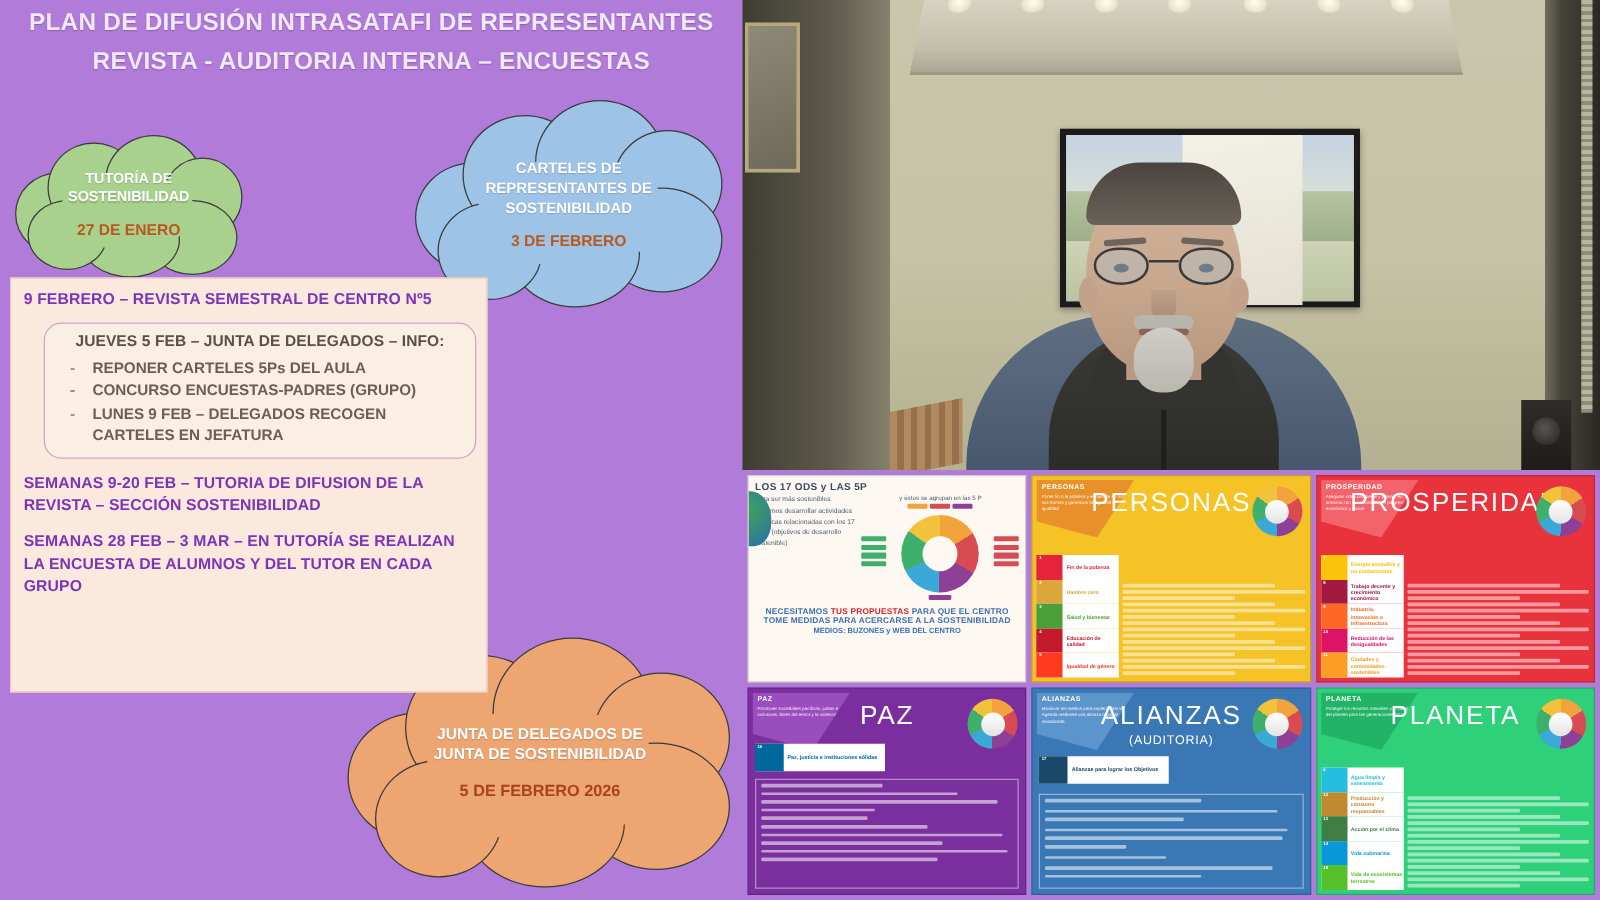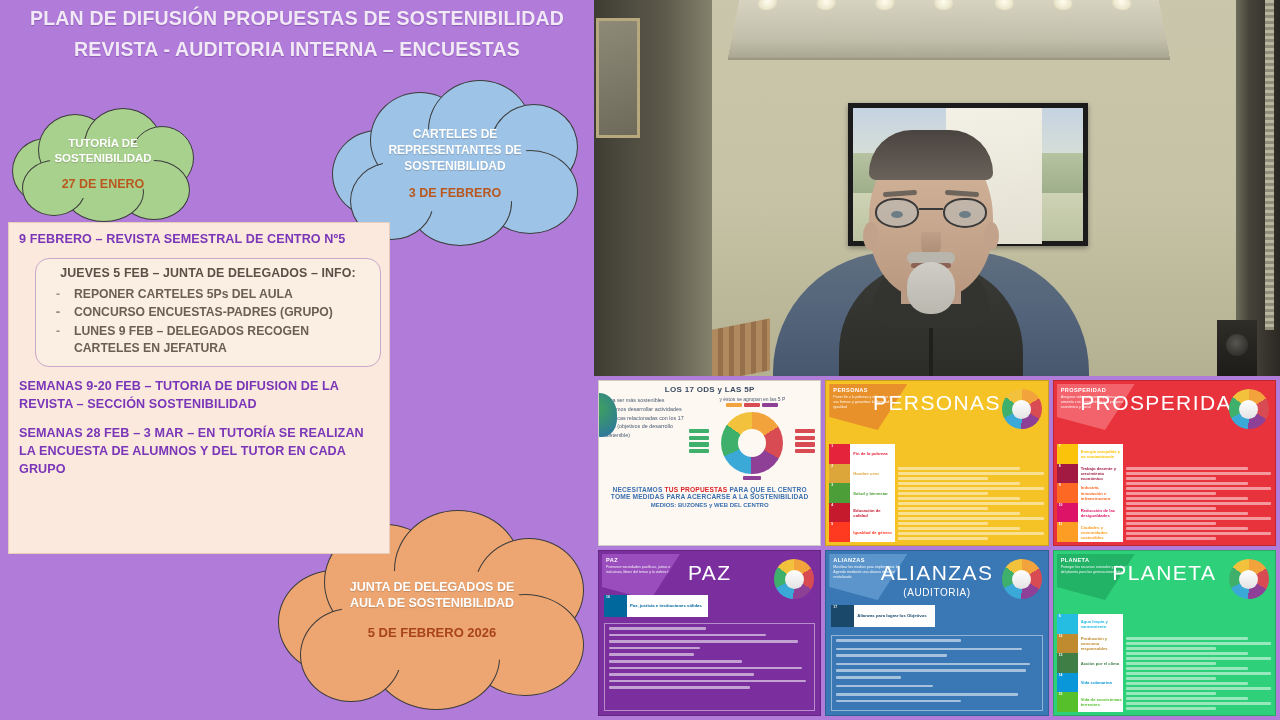--- a/index.html
+++ b/index.html
@@ -227,21 +227,21 @@
     position:absolute; left:594px; top:376px; width:686px; height:344px;
     background:#b07bd9; display:grid;
     grid-template-columns:repeat(3,1fr); grid-template-rows:repeat(2,1fr);
     gap:4px; padding:4px;
   }
   .poster { position:relative; overflow:hidden; border:1px solid rgba(0,0,0,.18); }
 
   
   #poster-ods { background:#fdf9f2; padding:4px 5px; }
   #poster-ods .p1-title {
-    text-align:center; color:#3b4a63; font-weight:bold; font-size:8px;
+    text-align:left; color:#3b4a63; font-weight:bold; font-size:8px;
     letter-spacing:.3px; margin-bottom:2px;
   }
   #poster-ods .p1-body { display:flex; gap:3px; }
   #poster-ods .p1-left { width:39%; }
   #poster-ods .p1-left p {
     color:#4a5a72; font-size:5.4px; line-height:1.62; margin:0;
   }
   #poster-ods .p1-right { flex:1; position:relative; }
   #poster-ods .p1-sub {
     text-align:center; color:#4a5a72; font-size:5px; margin-bottom:1px;
@@ -337,21 +337,21 @@
     background:rgba(255,255,255,.55);
   }
 </style>
 </head>
 <body>
 
 <div id="screen">
 
   <div id="slide-panel">
 
-    <div class="slide-title" id="title-line1">PLAN DE DIFUSIÓN PROPUESTAS DE SOSTENIBILIDAD</div>
+    <div class="slide-title" id="title-line1">PLAN DE DIFUSIÓN INTRASATAFI DE REPRESENTANTES</div>
     <div class="slide-title" id="title-line2">REVISTA - AUDITORIA INTERNA – ENCUESTAS</div>
 
     <div class="cloud" id="cloud-comite">
       <div class="lobe" style="left:4px;  top:34px; width:68px; height:66px;"></div>
       <div class="lobe" style="left:30px; top:10px; width:74px; height:72px;"></div>
       <div class="lobe" style="left:76px; top:4px;  width:78px; height:74px;"></div>
       <div class="lobe" style="left:122px;top:22px; width:64px; height:64px;"></div>
       <div class="lobe" style="left:110px;top:56px; width:72px; height:60px;"></div>
       <div class="lobe" style="left:56px; top:58px; width:80px; height:60px;"></div>
       <div class="lobe" style="left:14px; top:56px; width:64px; height:56px;"></div>
@@ -384,21 +384,21 @@
       <div class="lobe" style="left:2px;   top:62px;  width:112px; height:104px;"></div>
       <div class="lobe" style="left:48px;  top:16px;  width:122px; height:116px;"></div>
       <div class="lobe" style="left:118px; top:2px;   width:128px; height:120px;"></div>
       <div class="lobe" style="left:198px; top:30px;  width:110px; height:104px;"></div>
       <div class="lobe" style="left:190px; top:86px;  width:118px; height:102px;"></div>
       <div class="lobe" style="left:96px;  top:98px;  width:128px; height:104px;"></div>
       <div class="lobe" style="left:24px;  top:100px; width:102px; height:94px;"></div>
       <div class="lobe" style="left:64px;  top:58px;  width:190px; height:108px; border:none;"></div>
       <div class="cloud-text">
         <div class="cl-line">JUNTA DE DELEGADOS DE</div>
-        <div class="cl-line">AULA DE SOSTENIBILIDAD</div>
+        <div class="cl-line">JUNTA DE SOSTENIBILIDAD</div>
         <div class="cl-date">5 DE FEBRERO 2026</div>
       </div>
     </div>
 
     <div id="content-box">
       <div class="purple-head">9 FEBRERO – REVISTA SEMESTRAL DE CENTRO Nº5</div>
 
       <div id="inner-box">
         <div id="inner-title">JUEVES 5 FEB – JUNTA DE DELEGADOS – INFO:</div>
         <ul class="inner-list">

